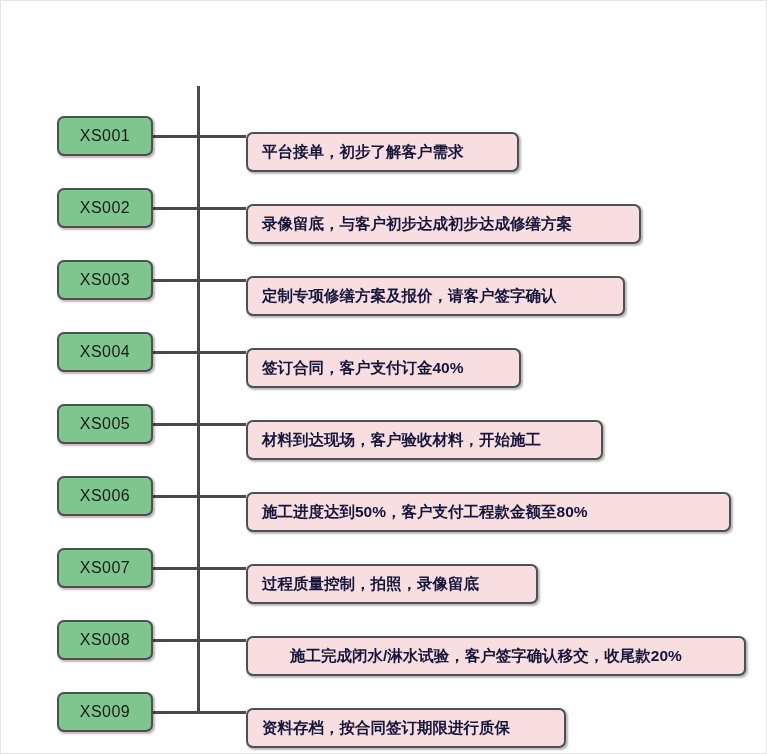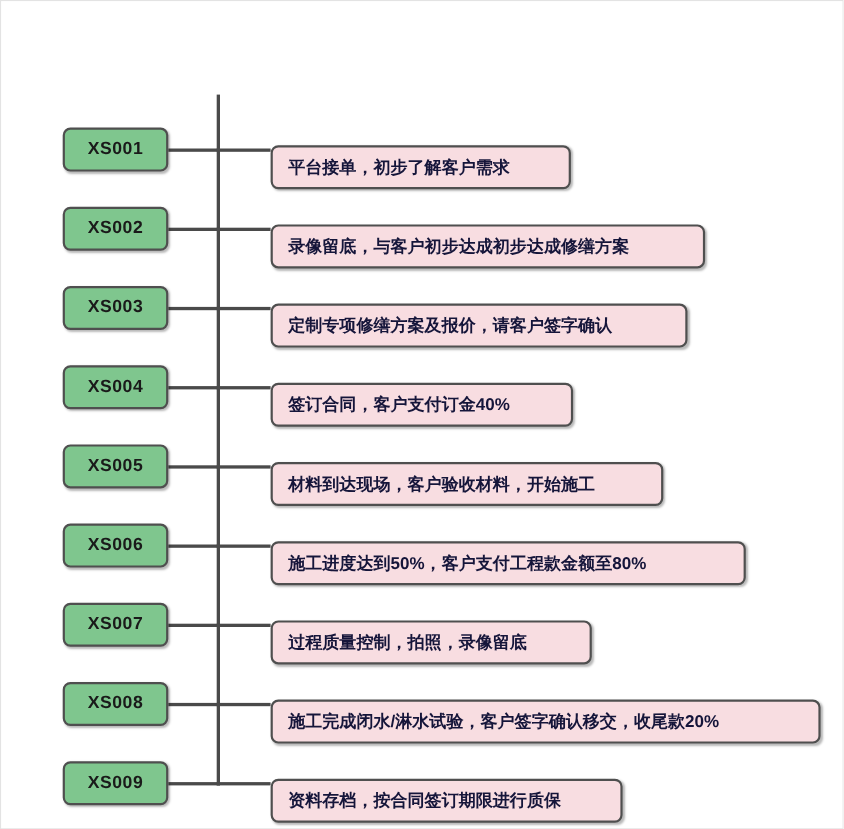--- a/index.html
+++ b/index.html
@@ -69,21 +69,21 @@
     border: 2px solid #4F4F4F;
     border-radius: 7px;
     display: flex;
     align-items: center;
     justify-content: center;
     box-shadow: 1.5px 1.5px 2px rgba(0,0,0,0.28);
   }
   .code-box .code-text {
     color: #1A1A1A;
     font-size: 16px;
-    font-weight: bold;
+    font-weight: normal;
     letter-spacing: 0.5px;
   }
 
   
   .desc-box {
     position: absolute;
     left: 245px;
     height: 40px;
     box-sizing: border-box;
     background: #F8DDE1;
@@ -149,37 +149,37 @@
         <span class="code-text">XS005</span>
       </div>
       <div class="desc-box" style="top: 403px; width: 357px;">
         <span class="desc-text">材料到达现场，客户验收材料，开始施工</span>
       </div>
       <div class="hconn" style="left: 152px; top: 493.5px; width: 47px;"></div>
       <div class="hconn" style="left: 196px; top: 493.5px; width: 49px;"></div>
       <div class="code-box" style="top: 475px;">
         <span class="code-text">XS006</span>
       </div>
-      <div class="desc-box" style="top: 475px; width: 432px;">
+      <div class="desc-box" style="top: 475px; width: 485px;">
         <span class="desc-text">施工进度达到50%，客户支付工程款金额至80%</span>
       </div>
       <div class="hconn" style="left: 152px; top: 565.5px; width: 47px;"></div>
       <div class="hconn" style="left: 196px; top: 565.5px; width: 49px;"></div>
       <div class="code-box" style="top: 547px;">
         <span class="code-text">XS007</span>
       </div>
       <div class="desc-box" style="top: 547px; width: 292px;">
         <span class="desc-text">过程质量控制，拍照，录像留底</span>
       </div>
       <div class="hconn" style="left: 152px; top: 637.5px; width: 47px;"></div>
       <div class="hconn" style="left: 196px; top: 637.5px; width: 49px;"></div>
       <div class="code-box" style="top: 619px;">
         <span class="code-text">XS008</span>
       </div>
-      <div class="desc-box" style="top: 619px; width: 500px;">
+      <div class="desc-box" style="top: 619px; width: 500px; padding-left: 28px;">
         <span class="desc-text">施工完成闭水/淋水试验，客户签字确认移交，收尾款20%</span>
       </div>
       <div class="hconn" style="left: 152px; top: 709.5px; width: 47px;"></div>
       <div class="hconn" style="left: 196px; top: 709.5px; width: 49px;"></div>
       <div class="code-box" style="top: 691px;">
         <span class="code-text">XS009</span>
       </div>
       <div class="desc-box" style="top: 691px; width: 320px;">
         <span class="desc-text">资料存档，按合同签订期限进行质保</span>
       </div>

